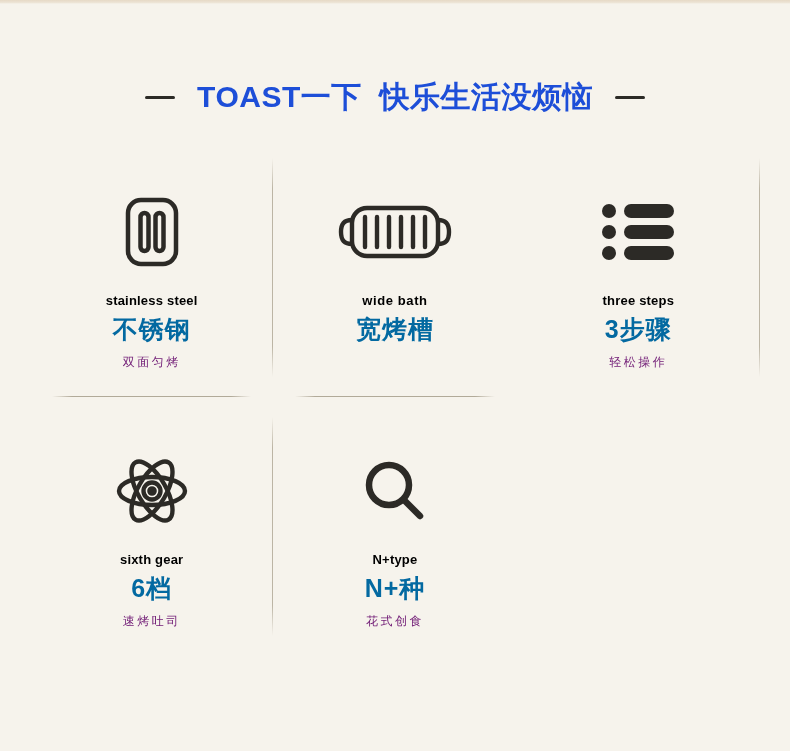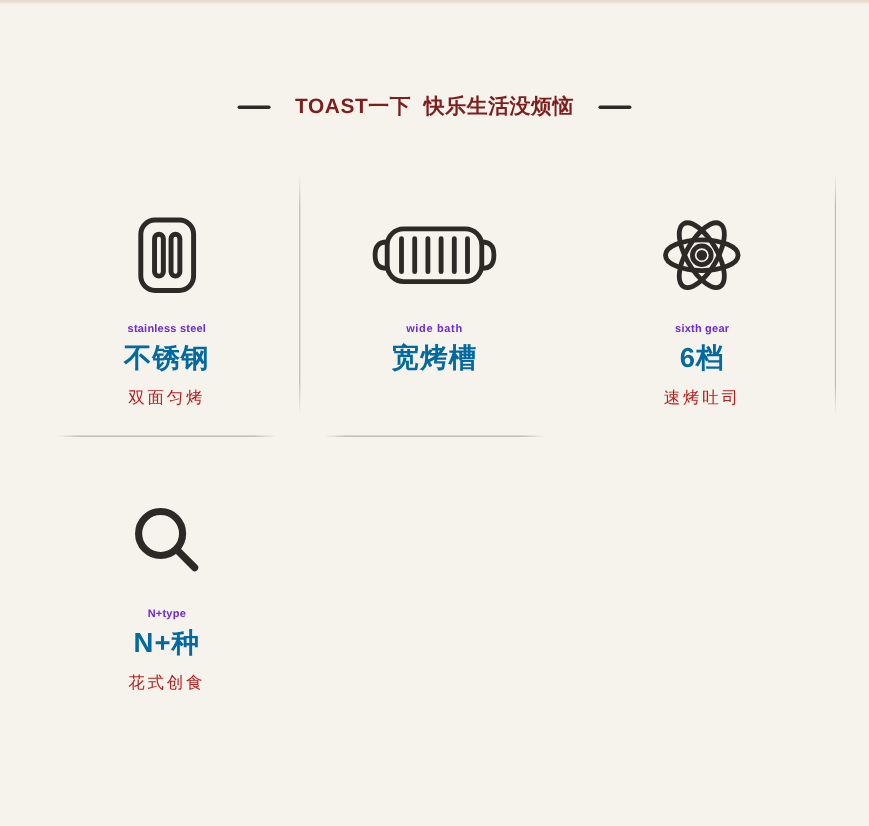--- a/index.html
+++ b/index.html
@@ -37,24 +37,24 @@
     height: 46px;
   }
   .heading .rule {
     display: block;
     width: 30px;
     height: 3px;
     background: #2c2a26;
     border-radius: 2px;
   }
   .heading .htext {
-    font-size: 19px;
+    font-size: 30px;
     font-weight: bold;
     letter-spacing: 0.5px;
-    color: #7f1d1d;
+    color: #1d4ed8;
     white-space: pre;
     line-height: 1;
   }
 
   
   .grid {
     position: absolute;
     top: 152px;
     left: 30px;
     width: 730px;
@@ -103,40 +103,40 @@
 
   .icon-wrap {
     height: 92px;
     display: flex;
     align-items: center;
     justify-content: center;
   }
   .icon-wrap svg { display: block; }
 
   .label-en {
-    font-size: 10px;
+    font-size: 13px;
     font-weight: bold;
-    color: #6d28d9;
+    color: #000000;
     letter-spacing: 0.2px;
     margin-top: 16px;
     line-height: 1.1;
     text-align: right;
   }
   .label-cn {
     font-size: 25px;
     font-weight: bold;
     color: #0369a1;
     letter-spacing: 1px;
     margin-top: 7px;
     line-height: 1.15;
   }
   .label-sub {
-    font-size: 15px;
+    font-size: 12px;
     font-weight: normal;
-    color: #b91c1c;
+    color: #701a75;
     letter-spacing: 2.5px;
     margin-top: 12px;
     line-height: 1.15;
   }
   .cell.italic .label-en,
   .cell.italic .label-cn { }
   .cell.italic .label-en { letter-spacing: 0.6px; }
 </style>
 </head>
 <body>
@@ -176,20 +176,35 @@
         <line x1="53" y1="19" x2="53" y2="49"></line>
         <line x1="65" y1="19" x2="65" y2="49"></line>
         <line x1="77" y1="19" x2="77" y2="49"></line>
         <line x1="89" y1="19" x2="89" y2="49"></line>
       </svg>
     </div>
     <div class="label-en">wide bath</div>
     <div class="label-cn">宽烤槽</div>
   </div>
 
+  <div class="cell vsep">
+    <div class="icon-wrap">
+      <svg width="72" height="56" viewBox="0 0 72 56" fill="#2c2a26">
+        <circle cx="7" cy="7" r="7"></circle>
+        <circle cx="7" cy="28" r="7"></circle>
+        <circle cx="7" cy="49" r="7"></circle>
+        <rect x="22" y="0" width="50" height="14" rx="7" ry="7"></rect>
+        <rect x="22" y="21" width="50" height="14" rx="7" ry="7"></rect>
+        <rect x="22" y="42" width="50" height="14" rx="7" ry="7"></rect>
+      </svg>
+    </div>
+    <div class="label-en">three steps</div>
+    <div class="label-cn">3步骤</div>
+    <div class="label-sub">轻松操作</div>
+  </div>
 
   <div class="cell vsep">
     <div class="icon-wrap">
       <svg width="74" height="74" viewBox="0 0 74 74" fill="none" stroke="#2c2a26" stroke-width="4.4">
         <ellipse cx="37" cy="37" rx="33" ry="14"></ellipse>
         <ellipse cx="37" cy="37" rx="33" ry="14" transform="rotate(60 37 37)"></ellipse>
         <ellipse cx="37" cy="37" rx="33" ry="14" transform="rotate(120 37 37)"></ellipse>
         <circle cx="37" cy="37" r="8.5"></circle>
         <circle cx="37" cy="37" r="2.6" fill="#2c2a26"></circle>
       </svg>

